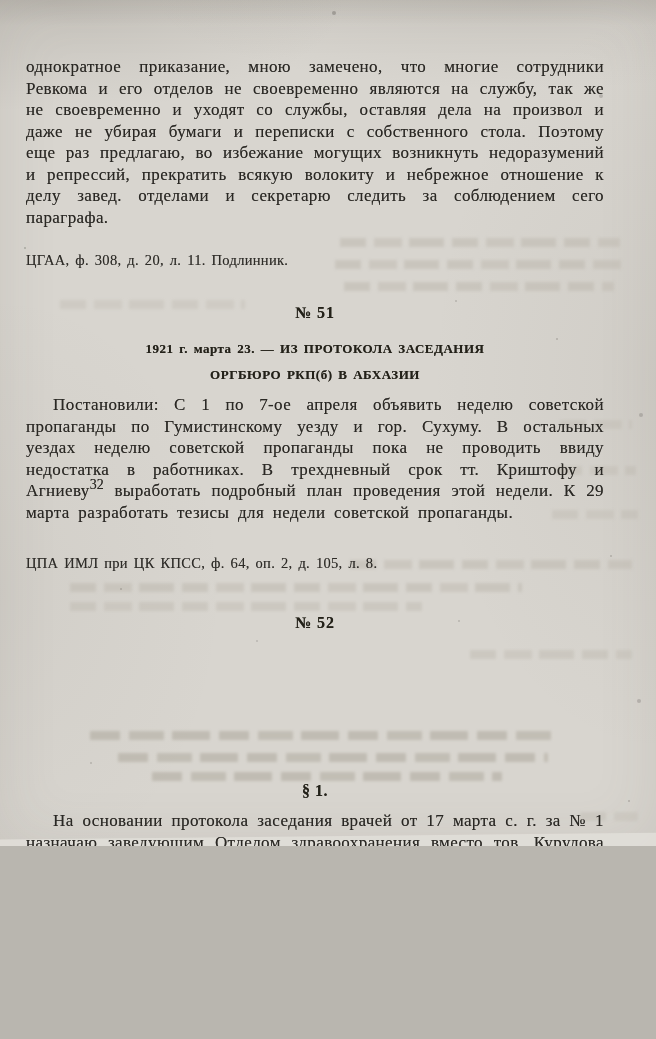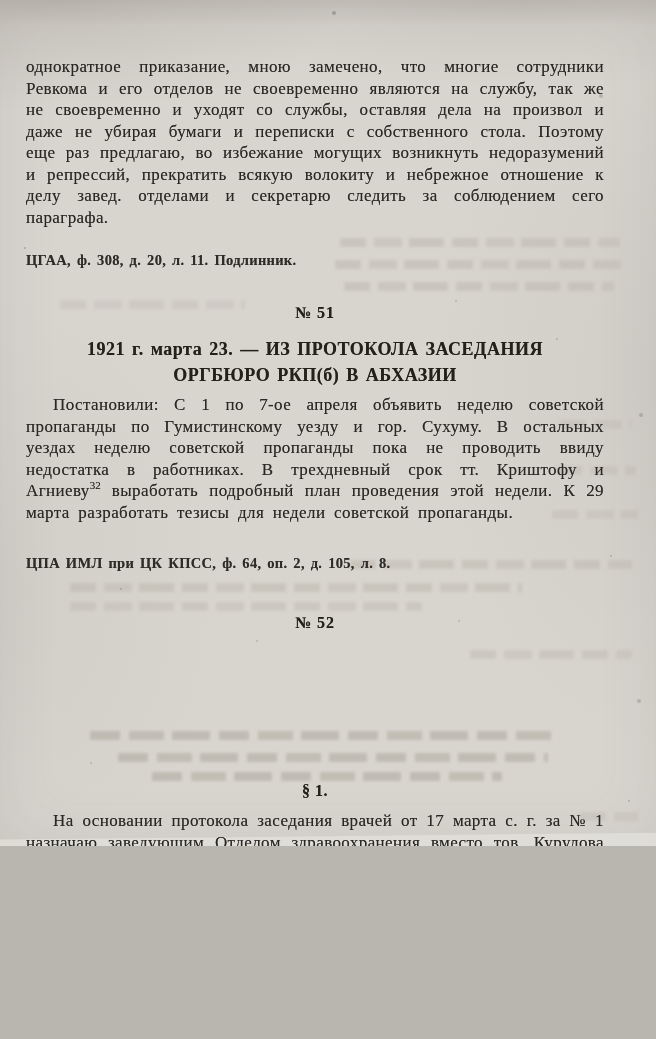--- a/index.html
+++ b/index.html
@@ -29,44 +29,44 @@
   .body-text{
     font-size:17px;line-height:21.5px;text-align:justify;
     letter-spacing:.4px;word-spacing:4px;
     color:#2a2824;
     text-shadow:0 0 .5px rgba(42,40,36,.55);
   }
   .body-text p{margin:0;}
   .indent{text-indent:27px;}
   .source-line{
     font-size:14.5px;line-height:18px;letter-spacing:.3px;word-spacing:2px;
-    color:#2e2c28;text-shadow:0 0 .4px rgba(46,44,40,.5);font-weight:bold;
+    color:#2e2c28;text-shadow:0 0 .4px rgba(46,44,40,.5);
   }
   .doc-number{
     font-size:16px;font-weight:bold;text-align:center;
     letter-spacing:1px;color:#232119;
     text-shadow:0 0 .5px rgba(35,33,25,.6);
   }
   .doc-heading{
-    font-size:18px;font-weight:bold;text-align:center;
+    font-size:13px;font-weight:bold;text-align:center;
     line-height:26px;letter-spacing:.5px;word-spacing:2px;
     white-space:pre-line;color:#232119;
     text-shadow:0 0 .6px rgba(35,33,25,.6);
   }
   .section-mark{
     font-size:16px;font-weight:bold;text-align:center;
     letter-spacing:.5px;color:#232119;
     text-shadow:0 0 .5px rgba(35,33,25,.6);
   }
   .page-number{
     position:absolute;left:563px;top:929px;width:40px;z-index:3;
     font-size:16.5px;letter-spacing:1px;color:#2a2824;
     text-shadow:0 0 .5px rgba(42,40,36,.55);
   }
-  sup.fn{font-size:11px;line-height:0;vertical-align:super;letter-spacing:0;}
+  sup.fn{font-size:14px;line-height:0;vertical-align:super;letter-spacing:0;}
   
   .ghost{
     position:absolute;height:9px;z-index:1;
     filter:blur(1.4px);opacity:.5;
     background:repeating-linear-gradient(90deg,
       #bcb7ad 0 26px, rgba(188,183,173,0) 26px 34px,
       #bfbab0 34px 62px, rgba(188,183,173,0) 62px 69px,
       #bcb7ad 69px 104px, rgba(188,183,173,0) 104px 112px);
   }
   .ghost.dark{opacity:.62;background:repeating-linear-gradient(90deg,

